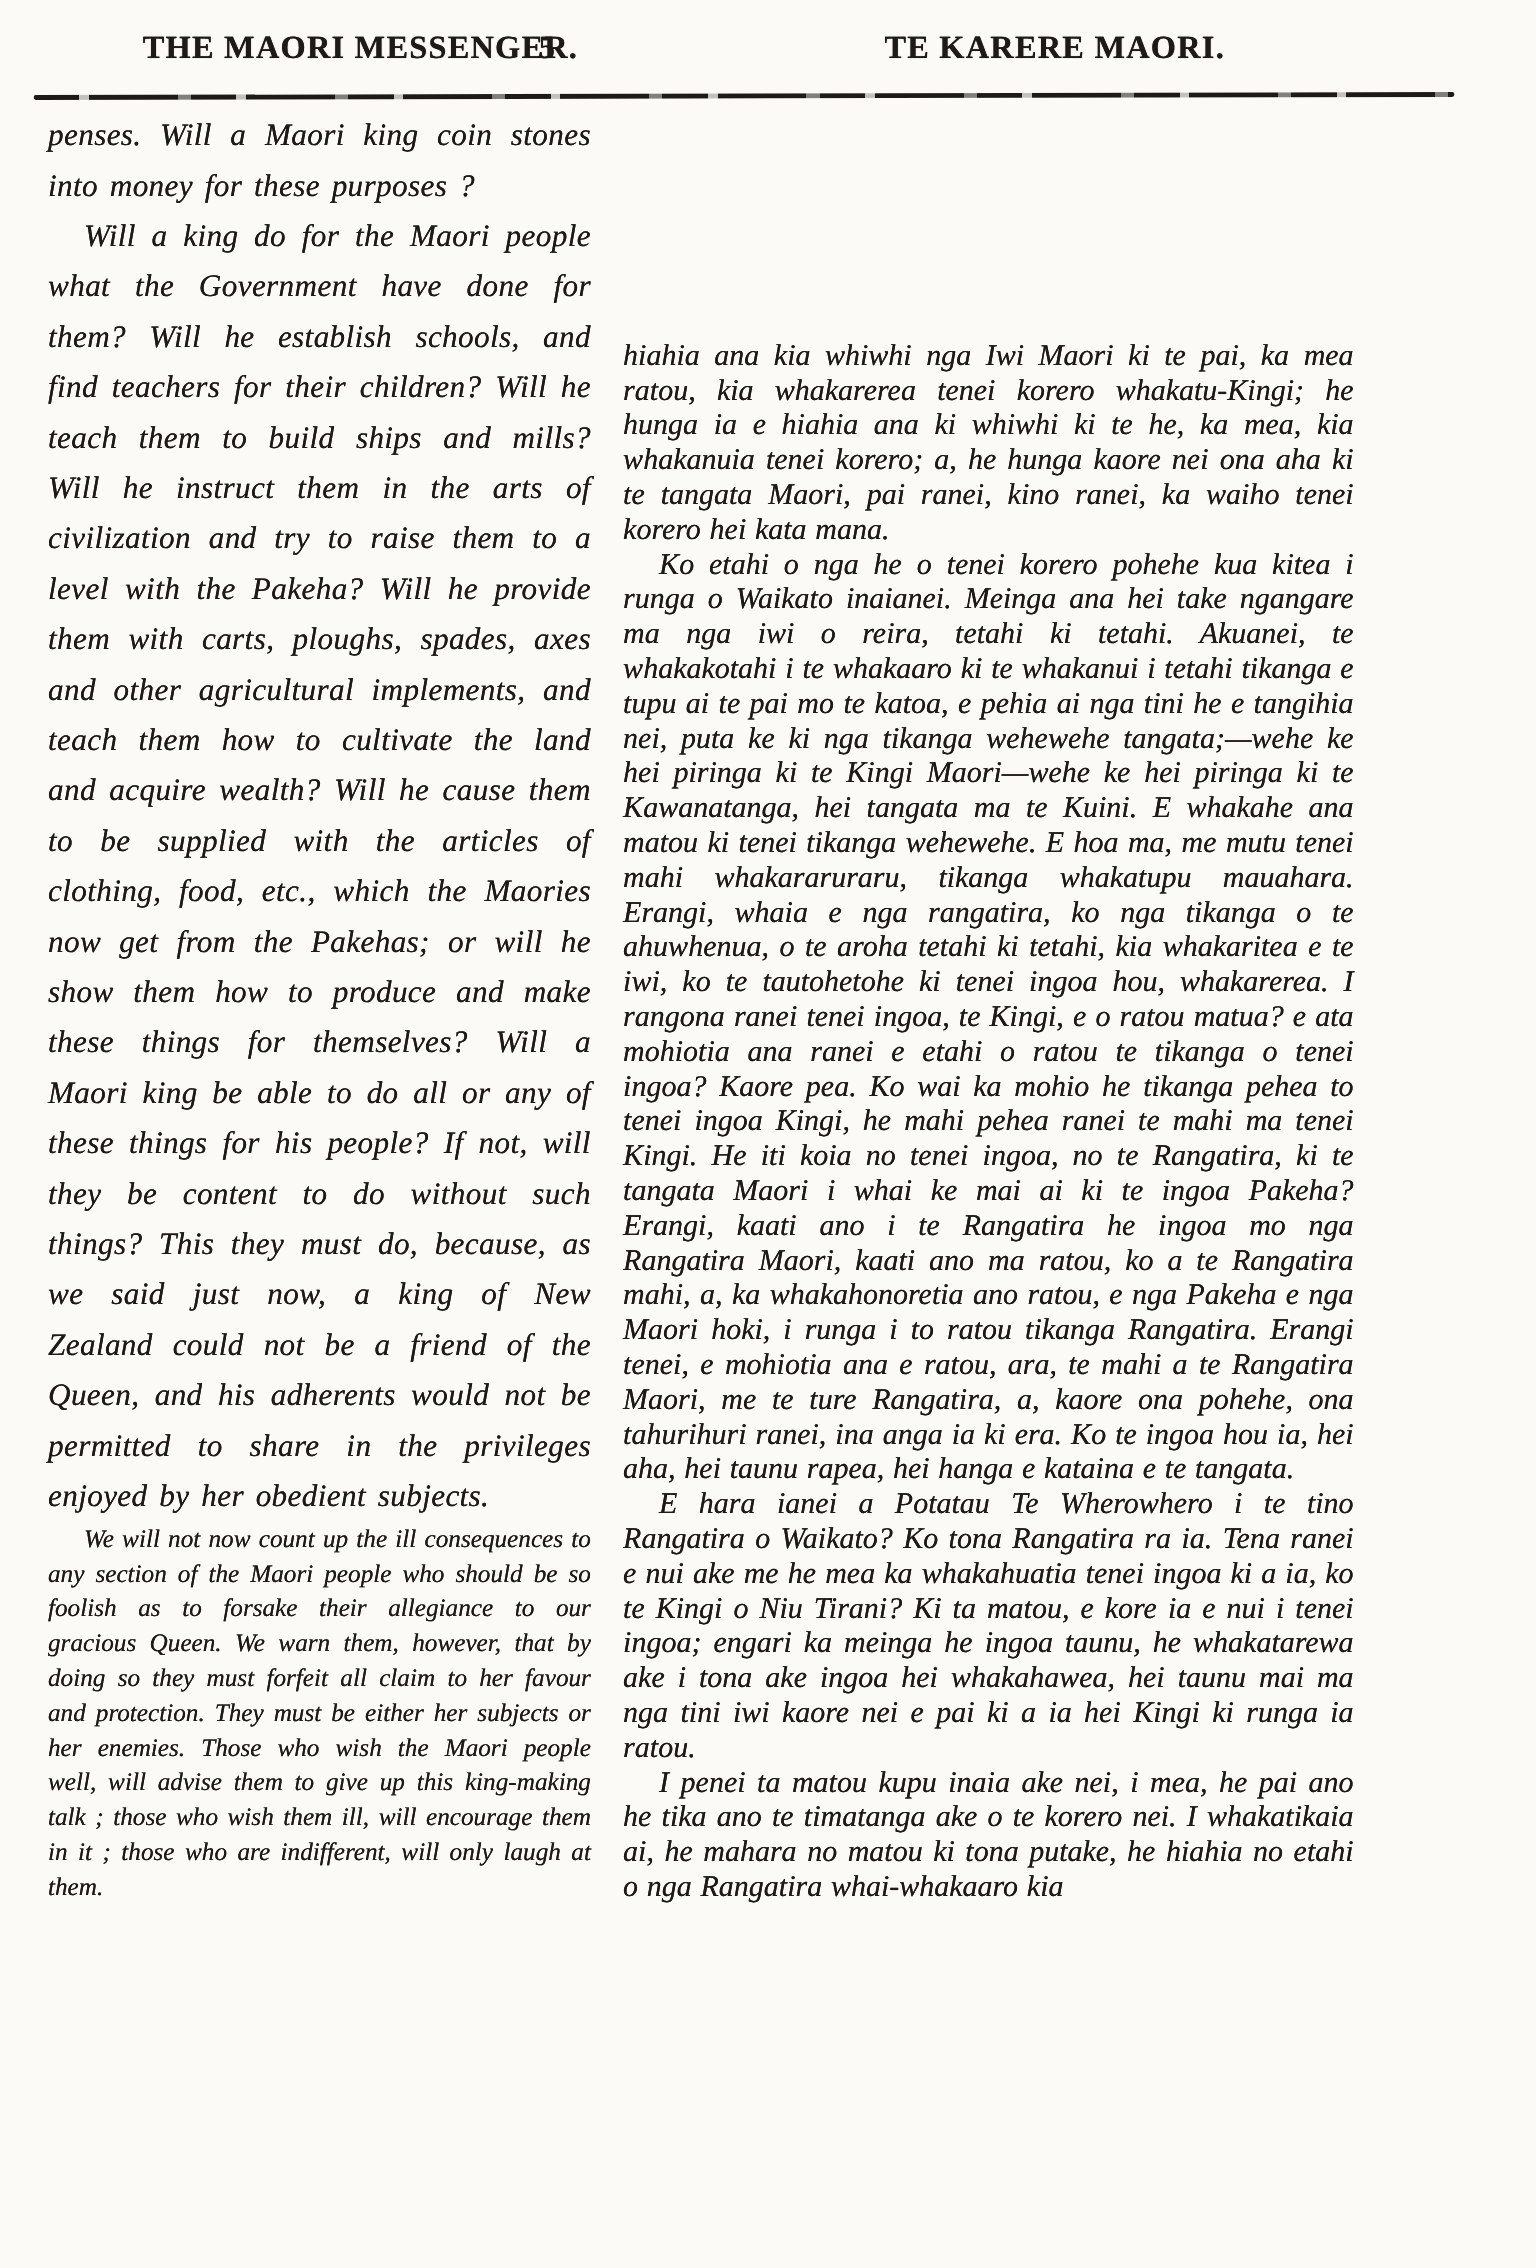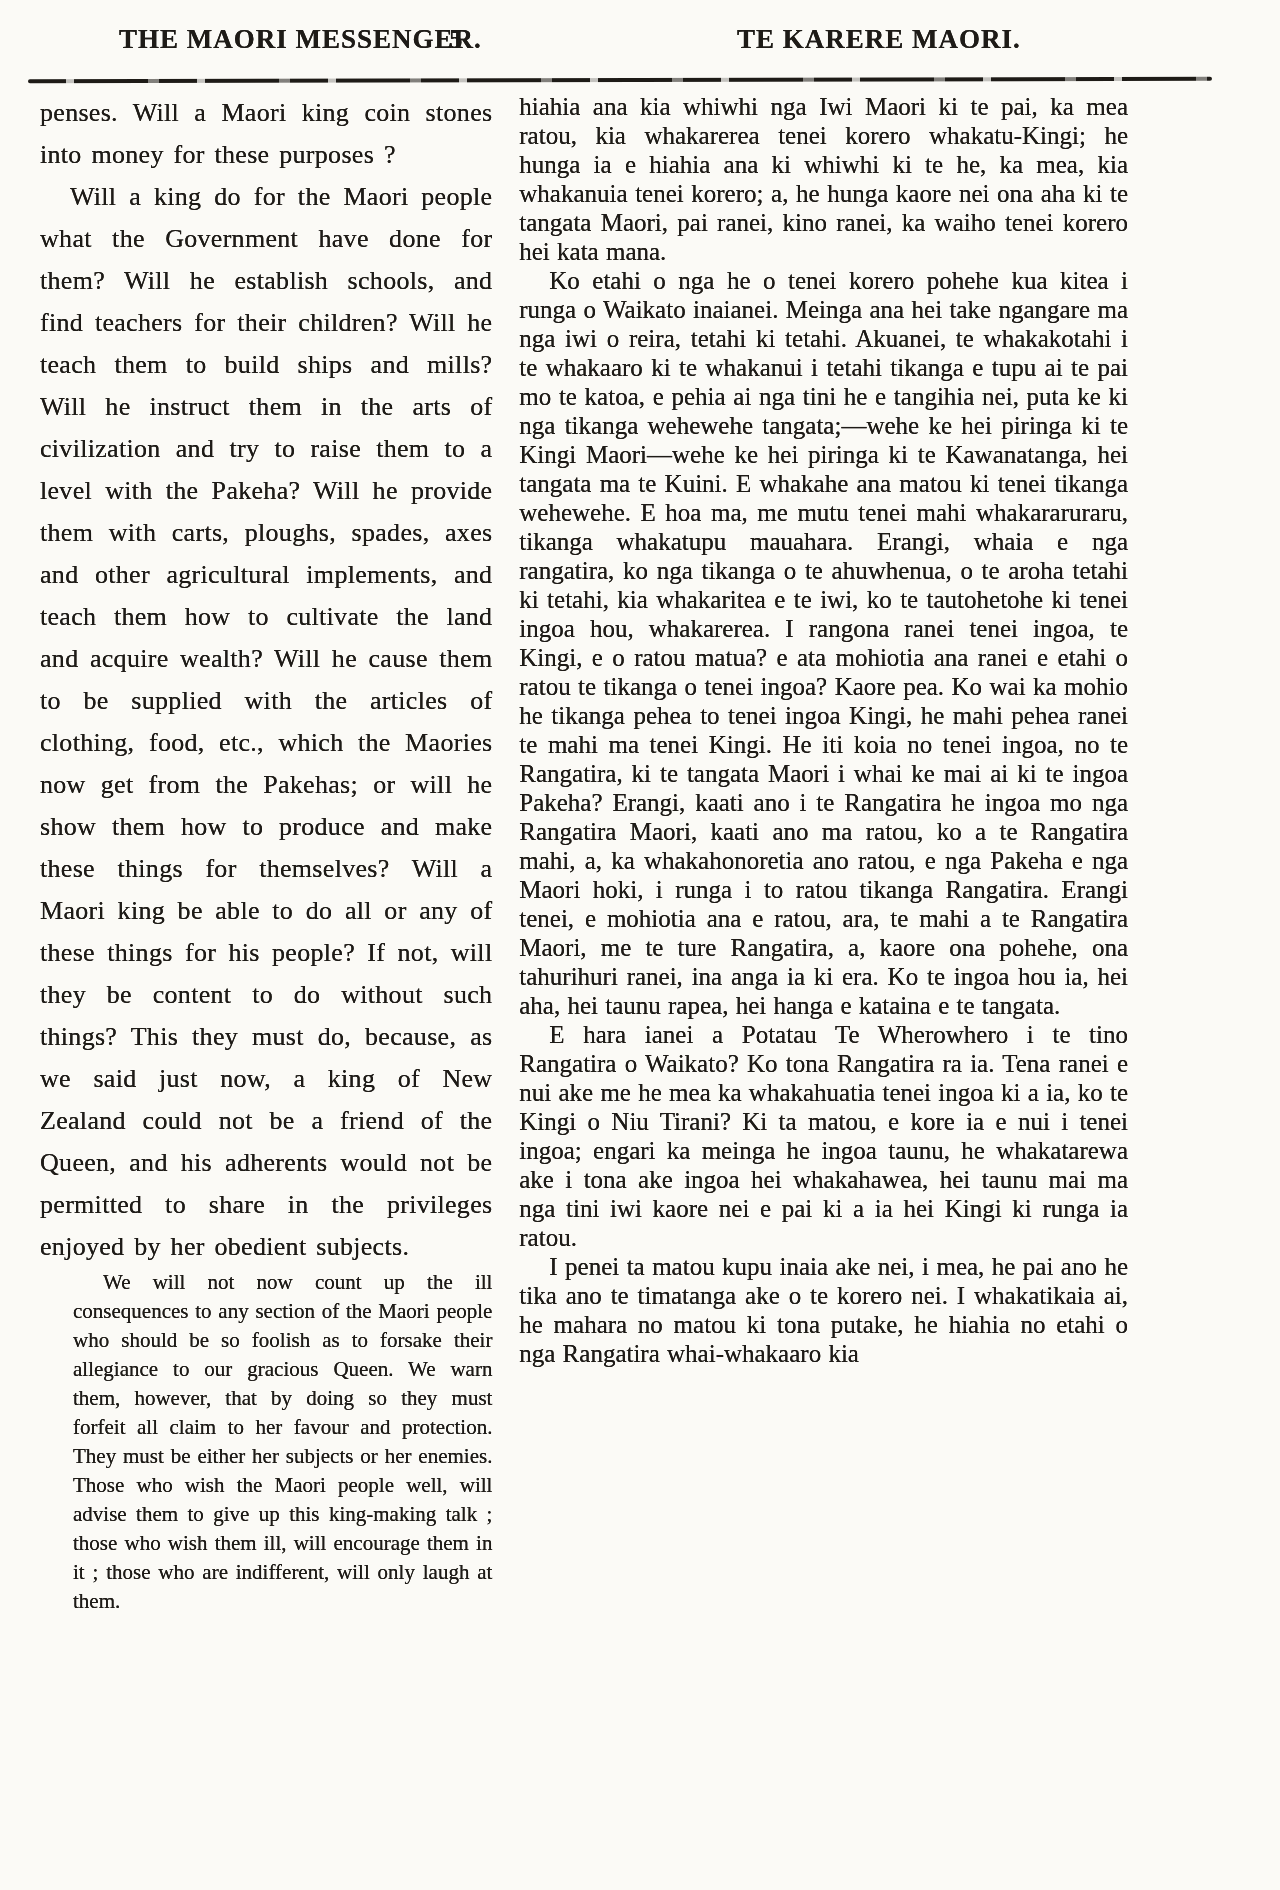--- a/index.html
+++ b/index.html
@@ -36,22 +36,23 @@
       repeating-linear-gradient(90deg,
         var(--ink) 0 38px, rgba(30,27,23,.25) 38px 46px,
         var(--ink) 46px 120px, rgba(30,27,23,.55) 120px 131px);
     transform:rotate(-0.12deg);
     border-radius:2px;
   }
 
   
   .columns{
     position:absolute;top:92px;left:0;
-    display:flex;align-items:flex-start;
+    display:flex;align-items:flex-end;
     width:1128px;
+    font-style:italic;
   }
   .col-left{width:492px;margin-left:40px;}
   .divider{
     width:2px;margin-left:4px;
     background:
       repeating-linear-gradient(180deg,
         var(--ink) 0 140px, rgba(30,27,23,.3) 140px 150px,
         var(--ink) 150px 320px, rgba(30,27,23,.5) 320px 328px);
   }
   .col-right{width:662px;margin-left:21px;}
@@ -63,21 +64,20 @@
   .col-left p.big{
     font-size:26px;line-height:42px;
     word-spacing:3px;letter-spacing:.3px;
     text-shadow:0 0 .5px var(--ink);
   }
   
   .col-left p.small{
     font-size:21px;line-height:29px;
     word-spacing:1.5px;
     text-shadow:0 0 .4px var(--ink);
-    margin-left:33px;
   }
   .col-left p.small:first-of-type{margin-top:6px;}
 
   
   .col-right p{
     font-size:25px;line-height:29px;
     word-spacing:1px;
     text-shadow:0 0 .5px var(--ink);
   }
 </style>

